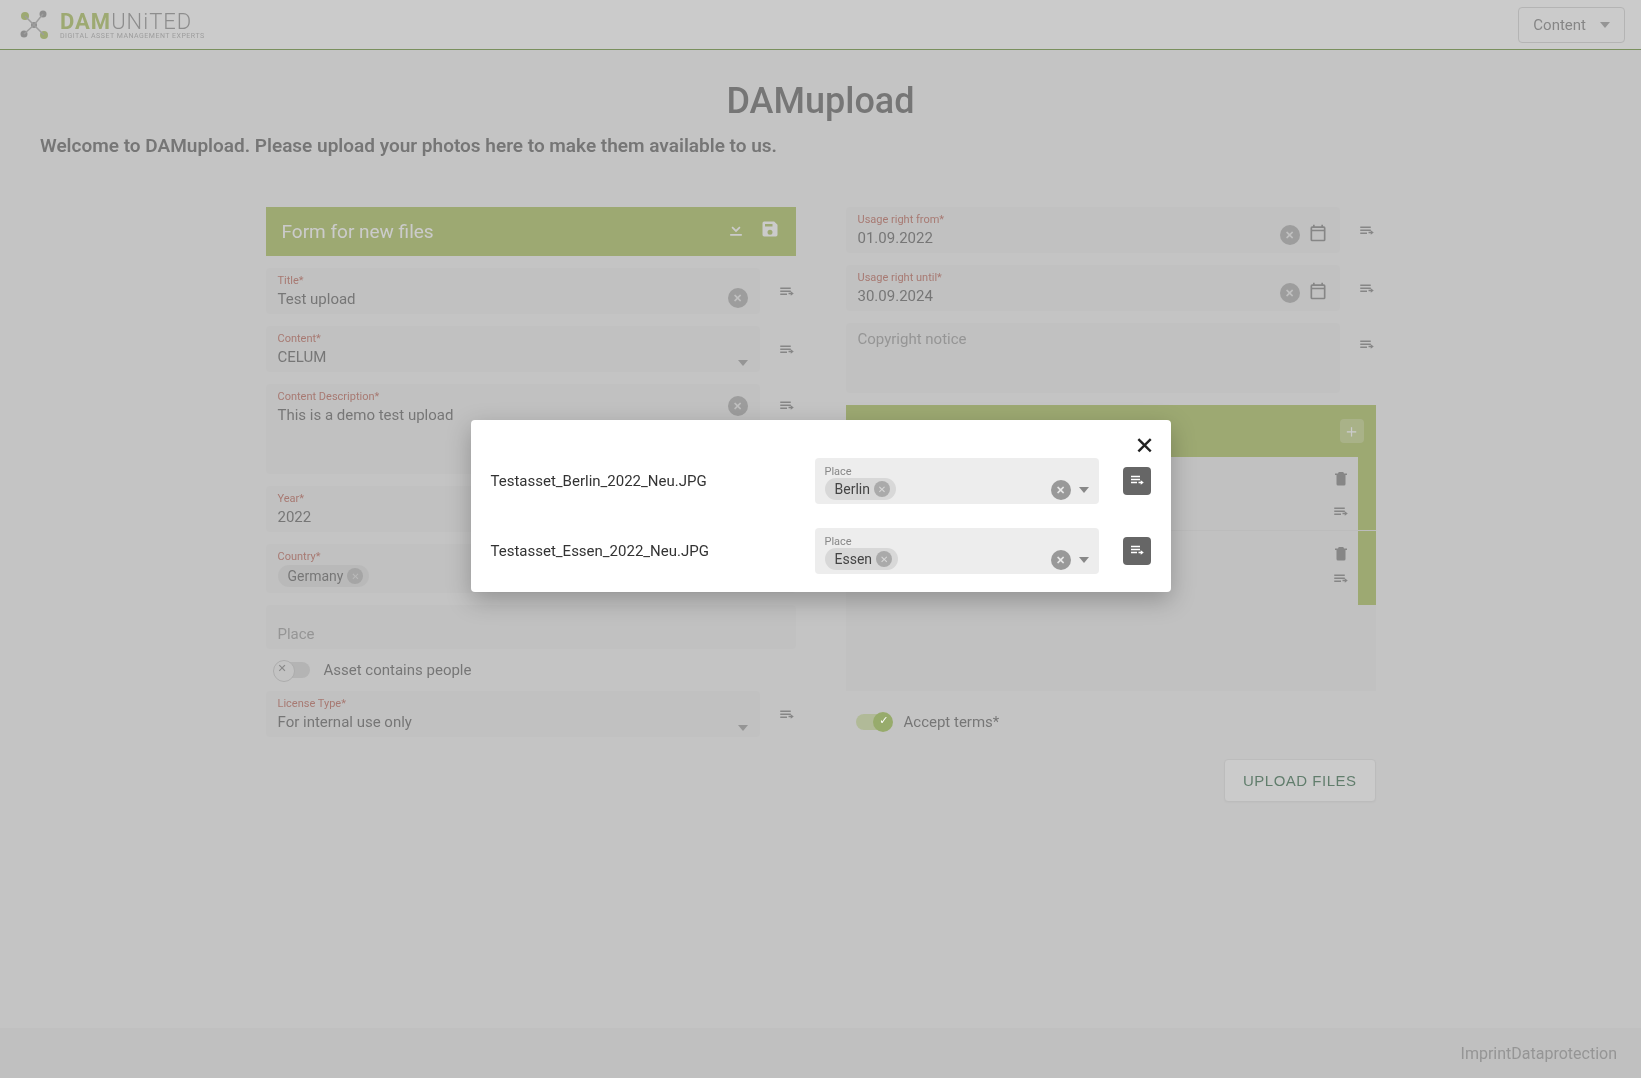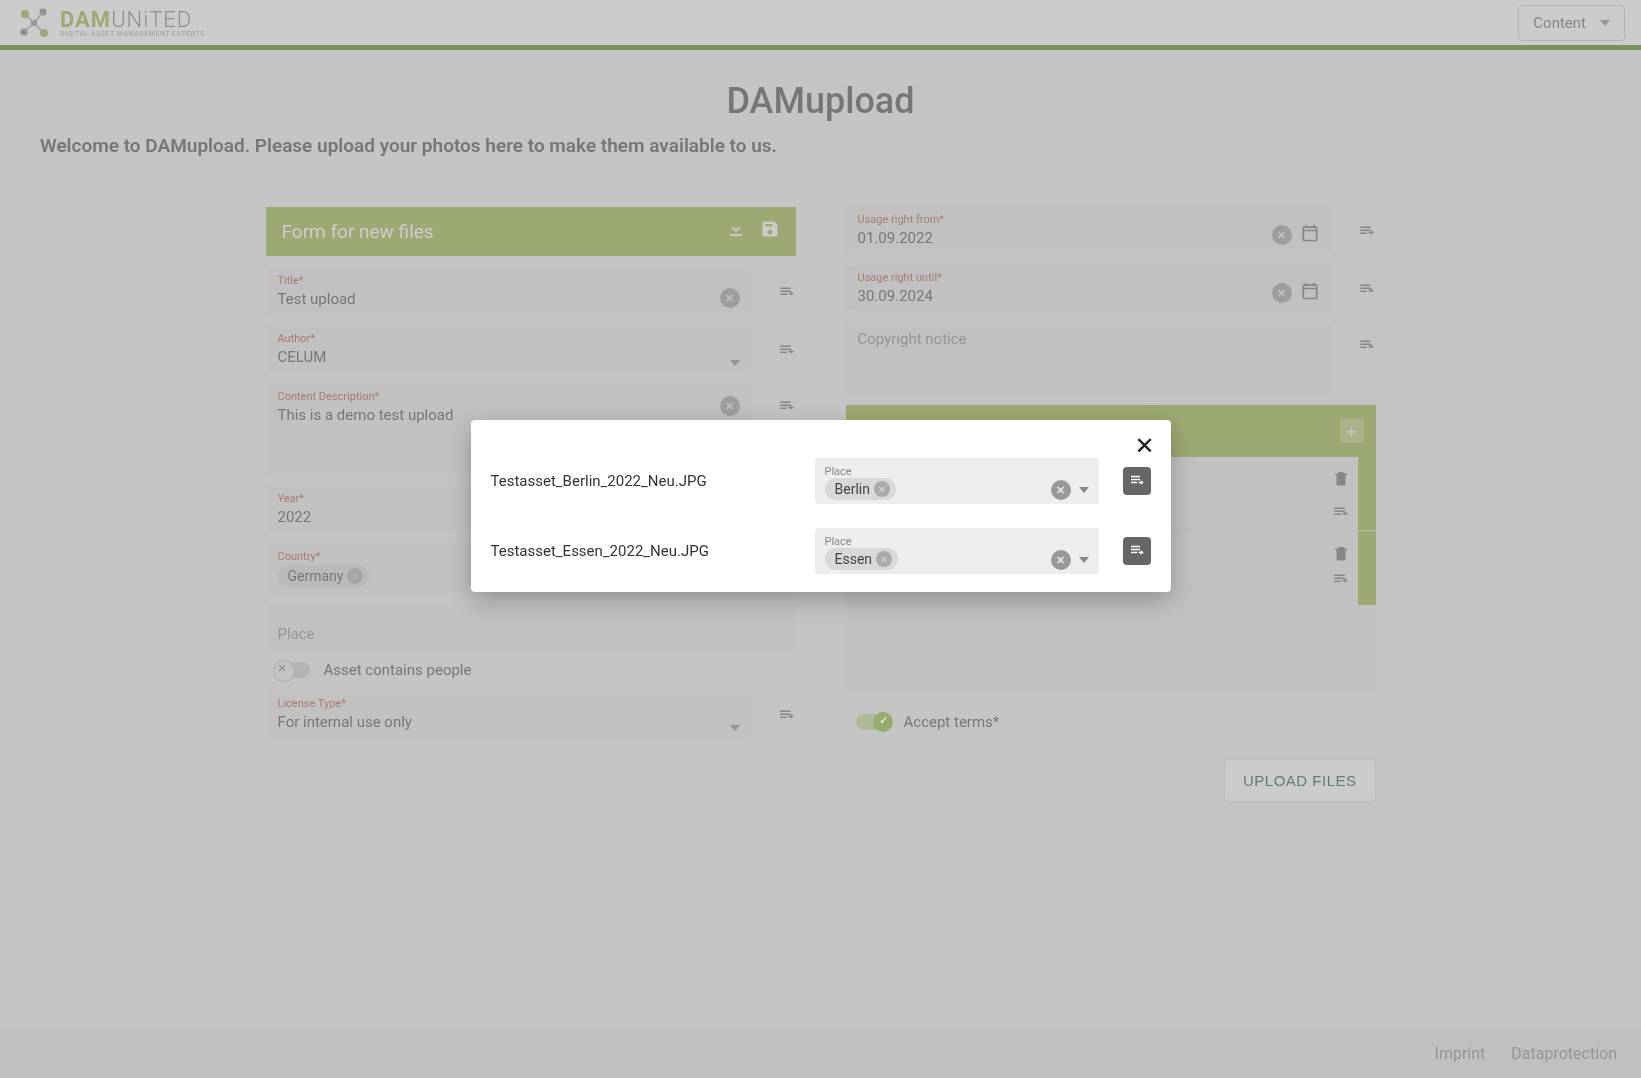--- a/index.html
+++ b/index.html
@@ -12,21 +12,21 @@
   position: relative;
   overflow: hidden;
 }
 .header {
   background: #fff;
   height: 50px;
   display: flex;
   align-items: center;
   justify-content: space-between;
   padding: 0 16px;
-  border-bottom: 5px solid #4d7c0f;
+  border-bottom: 1px solid #4d7c0f;
 }
 .logo { display: flex; align-items: center; gap: 8px; }
 .logo-mark { width: 36px; height: 36px; position: relative; }
 .logo-text { font-size: 22px; letter-spacing: 1px; }
 .logo-text .dam { color: #9ab43a; font-weight: 700; }
 .logo-text .united { color: #777; font-weight: 300; }
 .logo-sub { font-size: 7px; color: #999; letter-spacing: 0.5px; margin-top: -2px; }
 .lang-select {
   border: 1px solid #ccc;
   border-radius: 4px;
@@ -66,21 +66,21 @@
 .section-header {
   background: #9ab43a;
   color: #fff;
   padding: 12px 16px;
   font-size: 19px;
   display: flex;
   justify-content: space-between;
   align-items: center;
 }
 .section-header-icons { display: flex; gap: 14px; }
-.field-row { display: flex; align-items: center; gap: 26px; }
+.field-row { display: flex; align-items: center; gap: 18px; }
 .field {
   flex: 1;
   background: #e8e8e8;
   border-radius: 4px;
   padding: 6px 12px 6px;
   position: relative;
   display: flex;
   align-items: flex-end;
   min-height: 44px;
 }
@@ -125,21 +125,20 @@
 .upload-row { display:flex; justify-content:flex-end; margin-top:16px;}
 .upload-btn { background:#fff; border:1px solid #ddd; border-radius:4px; padding:12px 18px; font-size:15px; color:#14532d; letter-spacing:0.5px; cursor:pointer; box-shadow:0 1px 2px rgba(0,0,0,0.05);}
 .footer {
   position: absolute;
   bottom: 0; left:0; right:0;
   background:#e6e6e6;
   height:50px;
   display:flex;
   justify-content:flex-end;
   align-items:center;
-  gap: 26px;
   padding: 0 24px;
   color:#888;
   font-size:16px;
 }
 .footer a { color:#888; text-decoration:none; cursor:pointer;}
 .overlay {
   position:absolute; inset:0; background:rgba(160,160,160,0.55);
   display:flex; align-items:flex-start; justify-content:center;
 }
 .dialog {
@@ -224,21 +223,21 @@
             </div>
         </div>
         <span class="side-icon"><svg class="i" viewBox="0 0 24 24">
               <path d="M3 6h14v2H3zm0 4h14v2H3zm0 4h9v2H3zm14 3l4-3-4-3v2h-3v2h3z"></path>
             </svg></span>
       </div>
 
       <div class="field-row">
         <div class="field">
           <div class="field-inner">
-            <span class="field-label">Author*</span>
+            <span class="field-label">Content*</span>
             <span class="field-value">CELUM</span>
           </div>
           <div class="field-action-right">
               <span class="caret"></span>
             </div>
         </div>
         <span class="side-icon"><svg class="i" viewBox="0 0 24 24">
               <path d="M3 6h14v2H3zm0 4h14v2H3zm0 4h9v2H3zm14 3l4-3-4-3v2h-3v2h3z"></path>
             </svg></span>
       </div>

